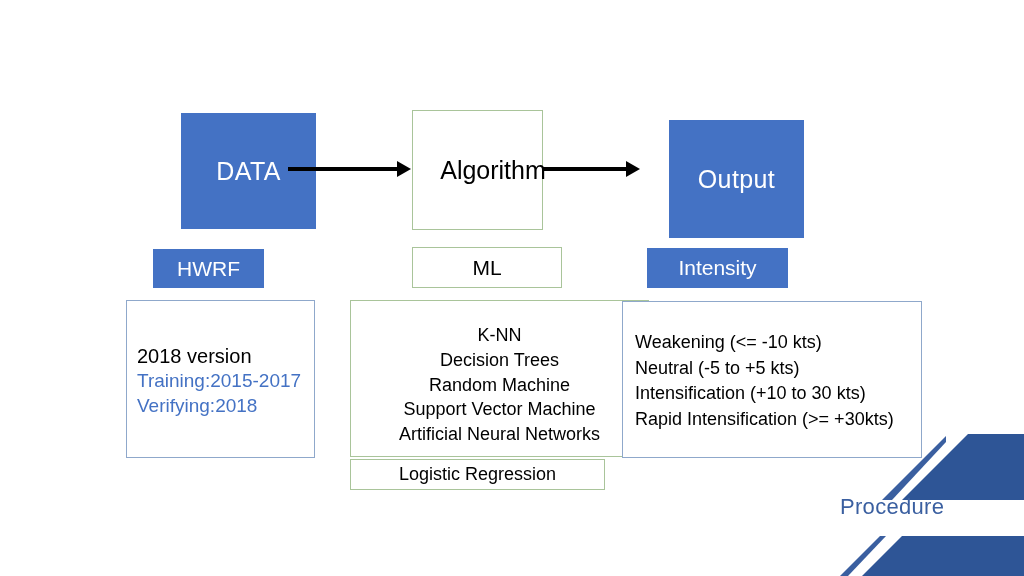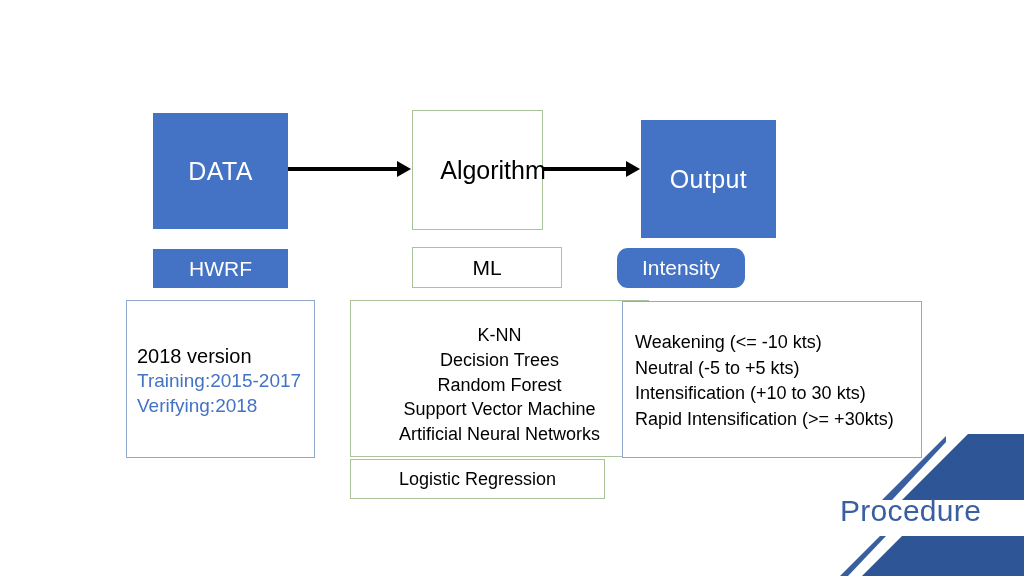--- a/index.html
+++ b/index.html
@@ -25,20 +25,21 @@
     align-items: center;
     justify-content: center;
     text-align: center;
     box-sizing: border-box;
   }
   .box-blue {
     background: #4472C4;
     color: #ffffff;
     font-size: 25px;
     letter-spacing: 0.4px;
+    margin-left: 28px;
   }
   .box-outline-green {
     background: #ffffff;
     border: 1.5px solid #A9C49A;
     color: #000000;
     font-size: 25px;
     padding-left: 31px;
   }
 
   
@@ -129,21 +130,21 @@
     border-top: 8px solid transparent;
     border-bottom: 8px solid transparent;
     border-left: 14px solid #000000;
   }
 
   
   #deco { position: absolute; right: 0; bottom: 0; width: 230px; height: 160px; }
   .deco-label {
     position: absolute;
     color: #3A5FA0;
-    font-size: 30px;
+    font-size: 22px;
     letter-spacing: 0.3px;
     white-space: nowrap;
   }
 </style>
 </head>
 <body>
 
 <div id="slide">
 
   <div class="abs flow-box box-blue" style="left:153px; top:113px; width:135px; height:116px;">
@@ -157,51 +158,51 @@
   <div class="abs flow-box box-blue" style="left:641px; top:120px; width:135px; height:118px;">
     <span>Output</span>
   </div>
 
   <div class="arrow-line" style="left:288px; top:167px; width:110px;"></div>
   <div class="arrow-head" style="left:397px; top:161px;"></div>
 
   <div class="arrow-line" style="left:543px; top:167px; width:84px;"></div>
   <div class="arrow-head" style="left:626px; top:161px;"></div>
 
-  <div class="abs label-blue" style="left:153px; top:249px; width:135px; height:39px;">
+  <div class="abs label-blue" style="left:153px; top:249px; width:111px; height:39px;">
     <span>HWRF</span>
   </div>
 
   <div class="abs label-green" style="left:412px; top:247px; width:150px; height:41px;">
     <span>ML</span>
   </div>
 
-  <div class="abs label-blue" style="left:617px; top:248px; width:128px; height:40px;border-radius:11px;">
+  <div class="abs label-blue" style="left:647px; top:248px; width:141px; height:40px;">
     <span>Intensity</span>
   </div>
 
   <div class="abs panel panel-blue-border" style="left:126px; top:300px; width:189px; height:158px;">
     <div class="panel-left-inner">
       <div class="txt-dark">2018 version</div>
       <div class="txt-blue">Training:2015-2017</div>
       <div class="txt-blue">Verifying:2018</div>
     </div>
   </div>
 
   <div class="abs panel panel-green-border" style="left:350px; top:300px; width:299px; height:157px;">
     <div class="panel-mid-inner">
       <div>K-NN</div>
       <div>Decision Trees</div>
-      <div>Random Forest</div>
+      <div>Random Machine</div>
       <div>Support Vector Machine</div>
       <div>Artificial Neural Networks</div>
     </div>
   </div>
 
-  <div class="abs panel panel-green-border panel-logreg" style="left:350px; top:459px; width:255px; height:40px;">
+  <div class="abs panel panel-green-border panel-logreg" style="left:350px; top:459px; width:255px; height:31px;">
     <span>Logistic Regression</span>
   </div>
 
   <div class="abs panel panel-blue-border" style="left:622px; top:301px; width:300px; height:157px;">
     <div class="panel-right-inner">
       <div>Weakening (&lt;= -10 kts)</div>
       <div>Neutral (-5 to +5 kts)</div>
       <div>Intensification (+10 to 30 kts)</div>
       <div>Rapid Intensification (&gt;= +30kts)</div>
     </div>

